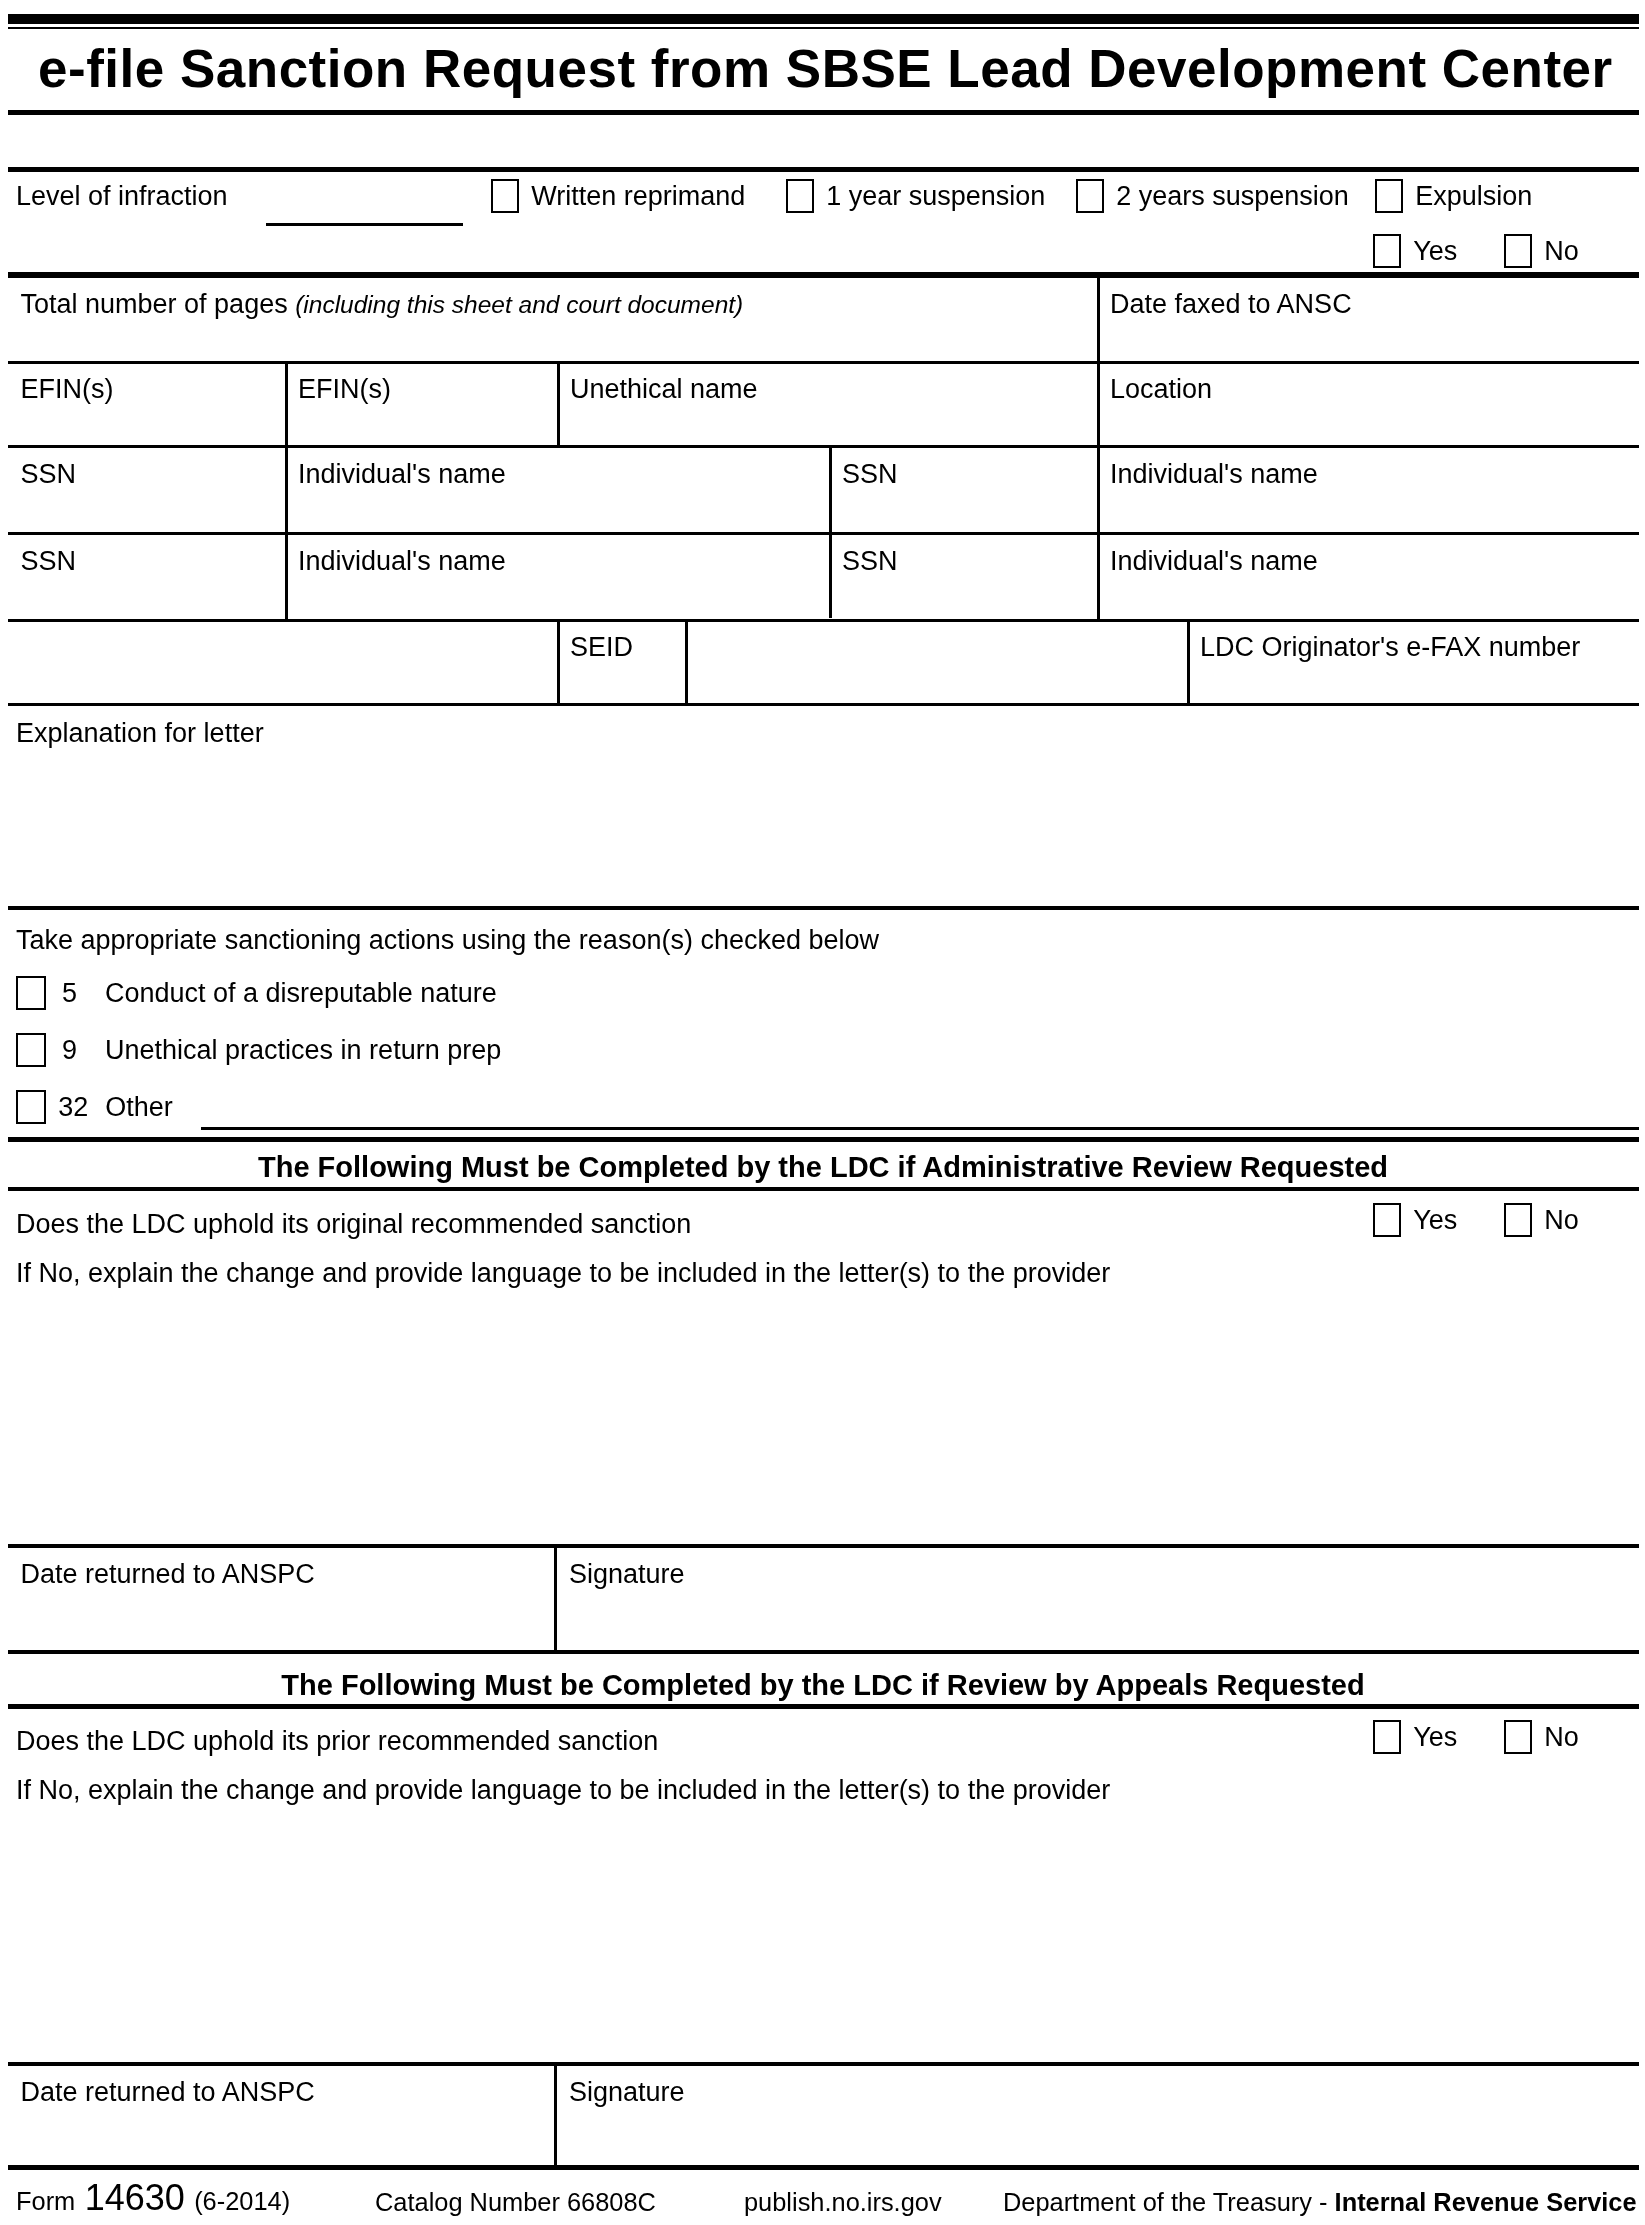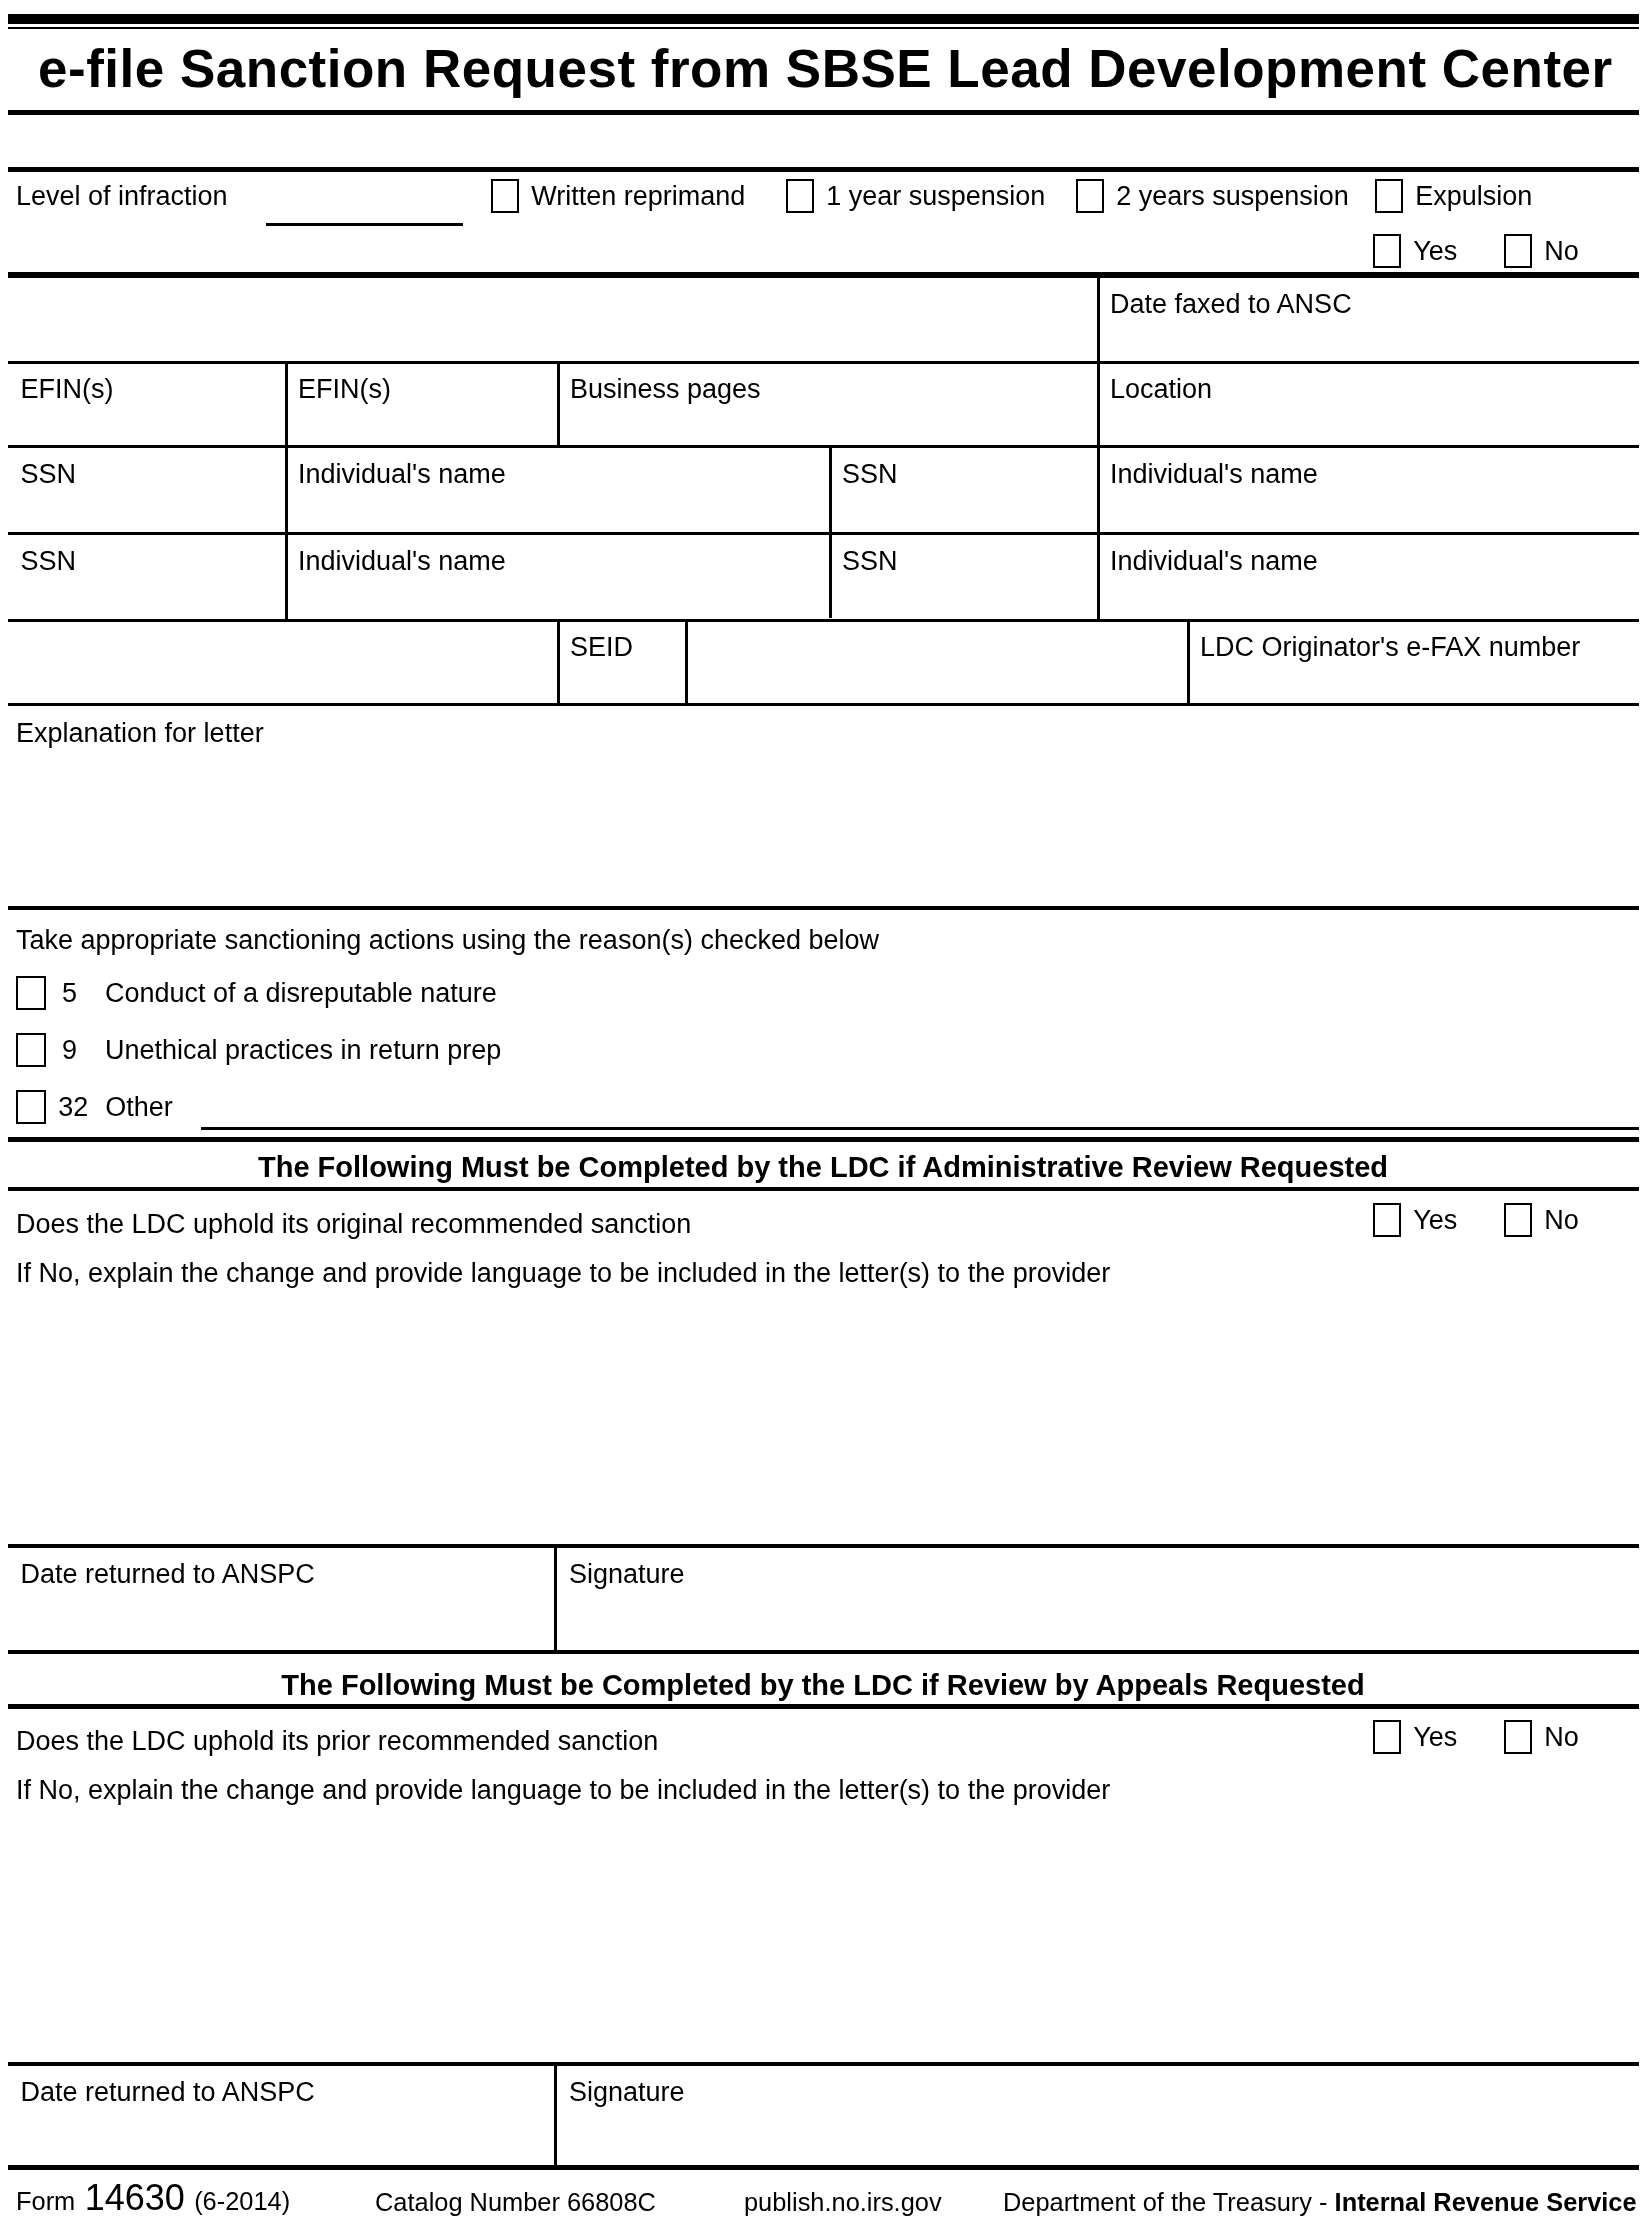--- a/index.html
+++ b/index.html
@@ -78,32 +78,35 @@
   <div class="hline" style="top:703px;left:7.5px;width:1631px;height:2.8px;"></div>
 
   <div class="vline" style="top:278px;left:1097px;width:2.8px;height:341px;"></div>
   <div class="vline" style="top:361px;left:285px;width:2.8px;height:258px;"></div>
   <div class="vline" style="top:361px;left:557px;width:2.8px;height:85px;"></div>
   <div class="vline" style="top:445px;left:829px;width:2.8px;height:173px;"></div>
   <div class="vline" style="top:619px;left:557px;width:2.8px;height:85px;"></div>
   <div class="vline" style="top:619px;left:685px;width:2.8px;height:85px;"></div>
   <div class="vline" style="top:619px;left:1187px;width:2.8px;height:85px;"></div>
 
+  <div class="field" style="top:278px;left:7.5px;width:1089px;height:83px;">
+    <span><span>Total number of pages</span> <span class="note">(including this sheet and court document)</span></span>
+  </div>
   <div class="field" style="top:278px;left:1097px;width:541px;height:83px;">
     <span>Date faxed to ANSC</span>
   </div>
 
   <div class="field" style="top:363px;left:7.5px;width:278px;height:82px;">
     <span>EFIN(s)</span>
   </div>
   <div class="field" style="top:363px;left:285px;width:272px;height:82px;">
     <span>EFIN(s)</span>
   </div>
   <div class="field" style="top:363px;left:557px;width:540px;height:82px;">
-    <span>Business pages</span>
+    <span>Unethical name</span>
   </div>
   <div class="field" style="top:363px;left:1097px;width:541px;height:82px;">
     <span>Location</span>
   </div>
 
   <div class="field" style="top:448px;left:7.5px;width:278px;height:84px;">
     <span>SSN</span>
   </div>
   <div class="field" style="top:448px;left:285px;width:543px;height:84px;">
     <span>Individual's name</span>

